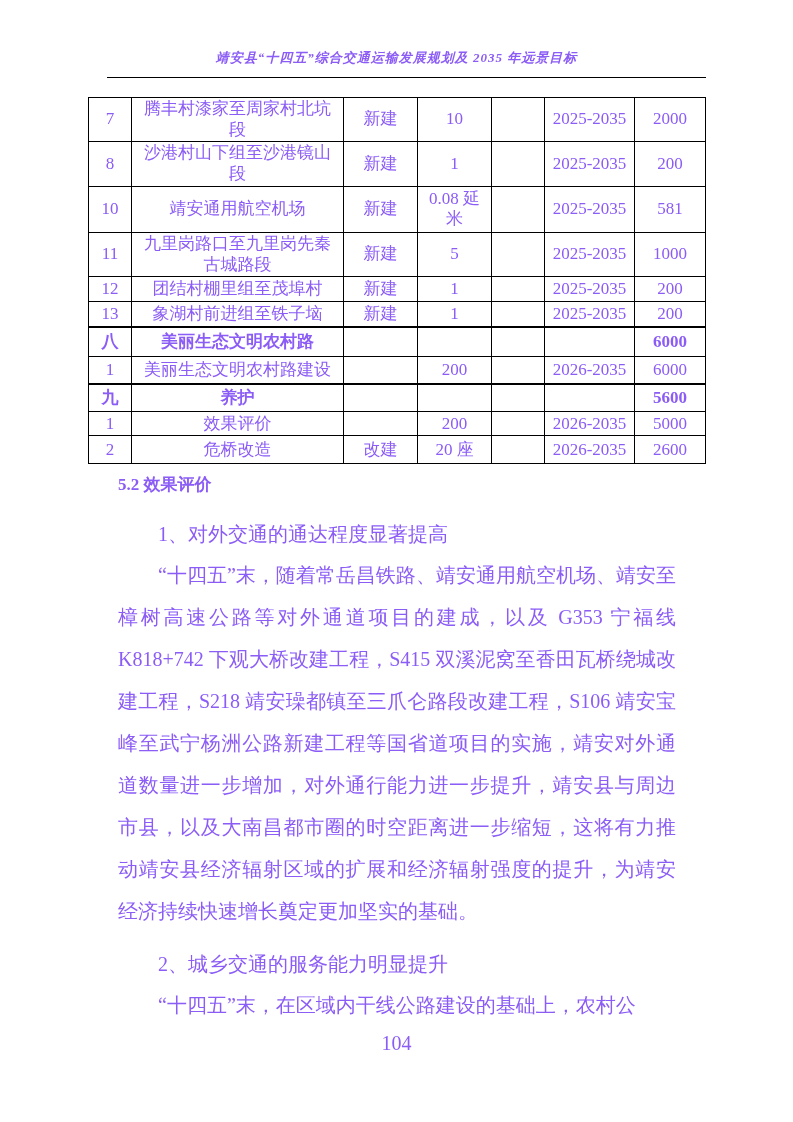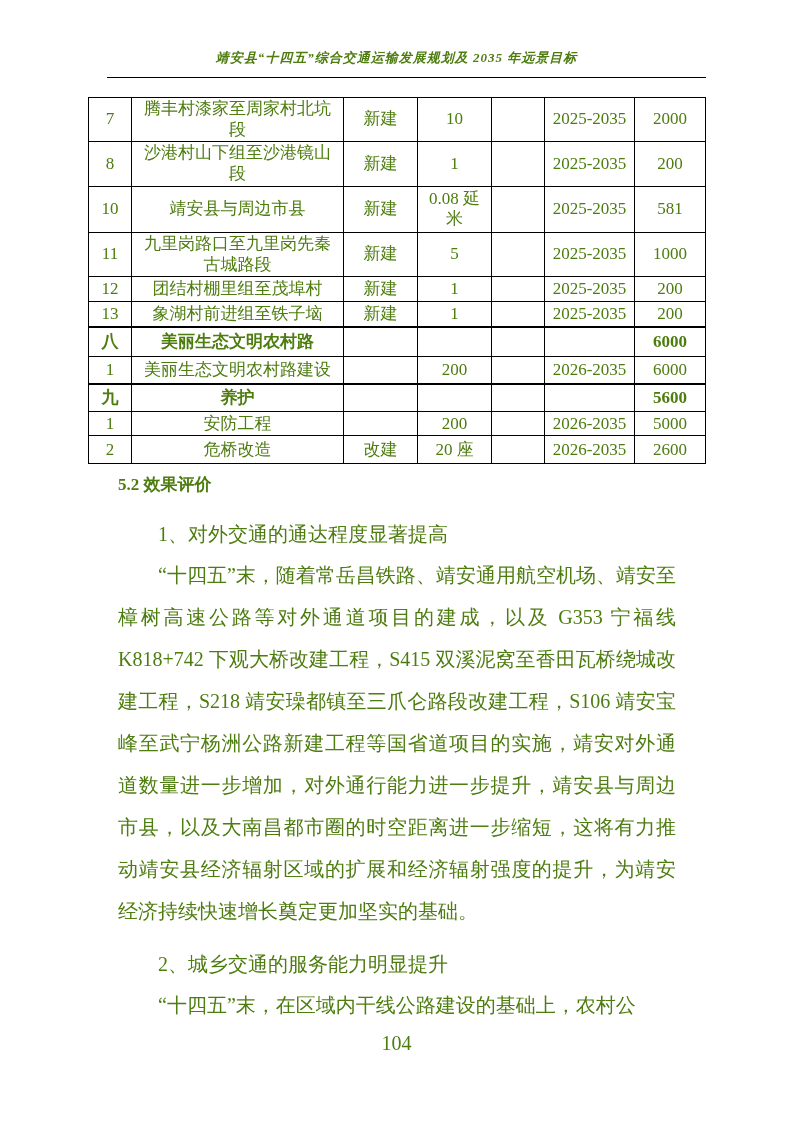--- a/index.html
+++ b/index.html
@@ -1,21 +1,21 @@
 <!DOCTYPE html>
 <html><head>
 <meta charset="utf-8">
 <style>
   html, body { margin: 0; padding: 0; background: #ffffff; }
   .page {
     position: relative;
     width: 793px;
     height: 1122px;
     background: #ffffff;
-    color: #4d7c0f;
+    color: #8b5cf6;
     font-family: "Liberation Serif", "DejaVu Serif", serif;
     overflow: hidden;
   }
 
   
   .doc-header-title {
     position: absolute;
     top: 49px;
     left: 0;
     width: 100%;
@@ -130,21 +130,21 @@
         <td>8</td>
         <td>沙港村山下组至沙港镜山段</td>
         <td>新建</td>
         <td>1</td>
         <td></td>
         <td>2025-2035</td>
         <td>200</td>
       </tr>
       <tr class="rh3">
         <td>10</td>
-        <td>靖安县与周边市县</td>
+        <td>靖安通用航空机场</td>
         <td>新建</td>
         <td>0.08 延米</td>
         <td></td>
         <td>2025-2035</td>
         <td>581</td>
       </tr>
       <tr class="rh4">
         <td>11</td>
         <td>九里岗路口至九里岗先秦古城路段</td>
         <td>新建</td>
@@ -193,21 +193,21 @@
         <td>九</td>
         <td>养护</td>
         <td></td>
         <td></td>
         <td></td>
         <td></td>
         <td>5600</td>
       </tr>
       <tr class="rh10">
         <td>1</td>
-        <td>安防工程</td>
+        <td>效果评价</td>
         <td></td>
         <td>200</td>
         <td></td>
         <td>2026-2035</td>
         <td>5000</td>
       </tr>
       <tr class="rh11">
         <td>2</td>
         <td>危桥改造</td>
         <td>改建</td>

